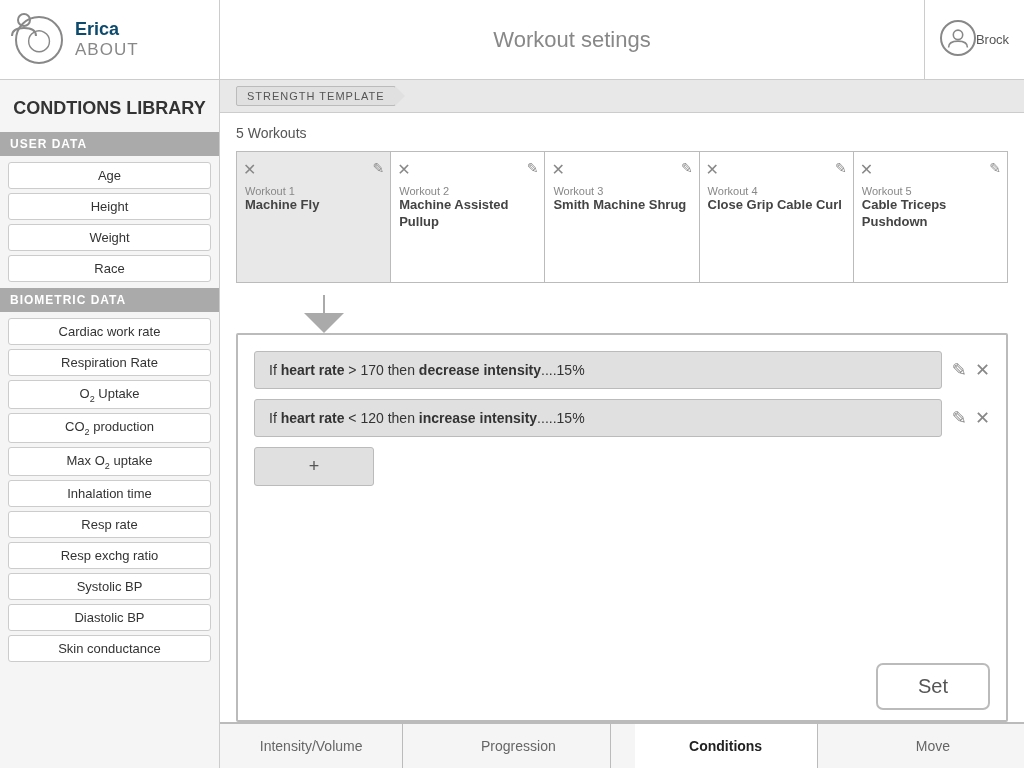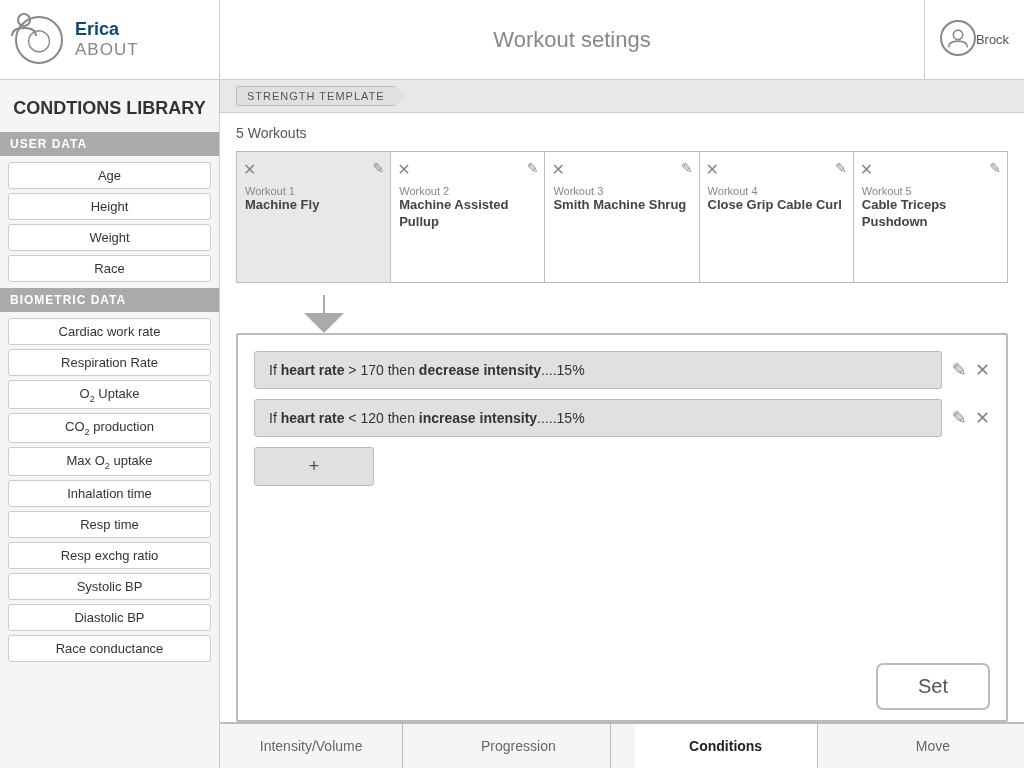--- a/index.html
+++ b/index.html
@@ -387,25 +387,25 @@
       <div class="sidebar-item">Race</div>
     </div>
     <div class="sidebar-section-header">BIOMETRIC DATA</div>
     <div class="sidebar-items">
       <div class="sidebar-item">Cardiac work rate</div>
       <div class="sidebar-item">Respiration Rate</div>
       <div class="sidebar-item">O<sub>2</sub> Uptake</div>
       <div class="sidebar-item">CO<sub>2</sub> production</div>
       <div class="sidebar-item">Max O<sub>2</sub> uptake</div>
       <div class="sidebar-item">Inhalation time</div>
-      <div class="sidebar-item">Resp time</div>
+      <div class="sidebar-item">Resp rate</div>
       <div class="sidebar-item">Resp exchg ratio</div>
       <div class="sidebar-item">Systolic BP</div>
       <div class="sidebar-item">Diastolic BP</div>
-      <div class="sidebar-item">Race conductance</div>
+      <div class="sidebar-item">Skin conductance</div>
     </div>
   </div>
 
   <div class="right-panel">
 
     <div class="breadcrumb-bar">
       <div class="breadcrumb-tag">
         <span>STRENGTH TEMPLATE</span>
       </div>
     </div>

